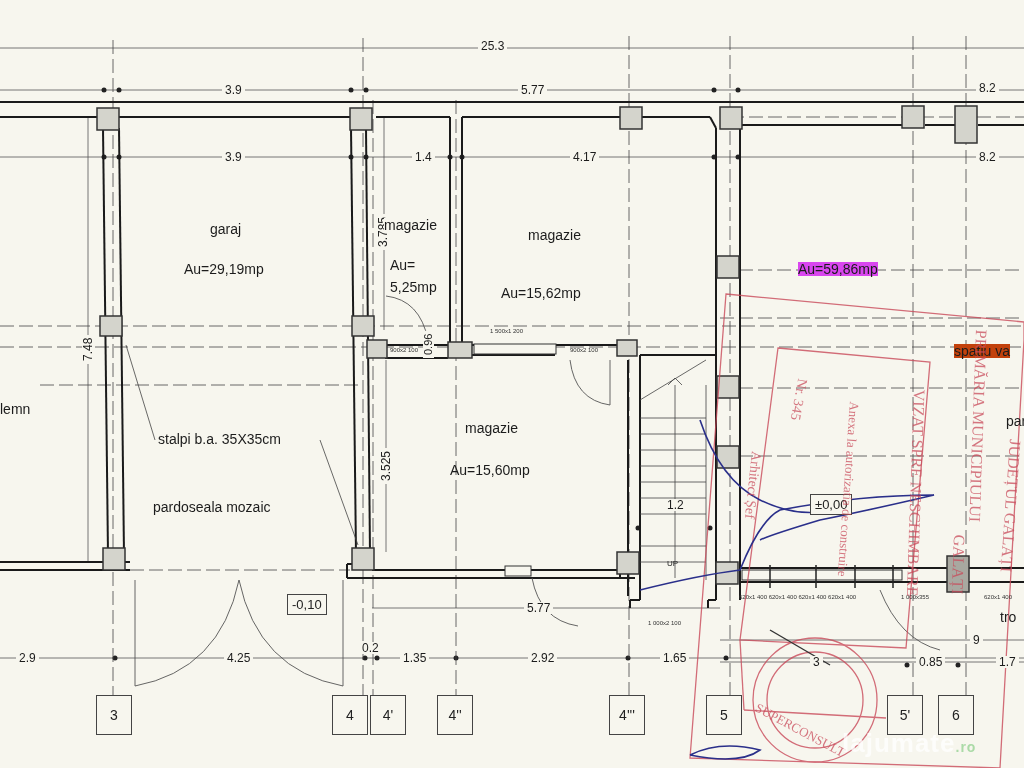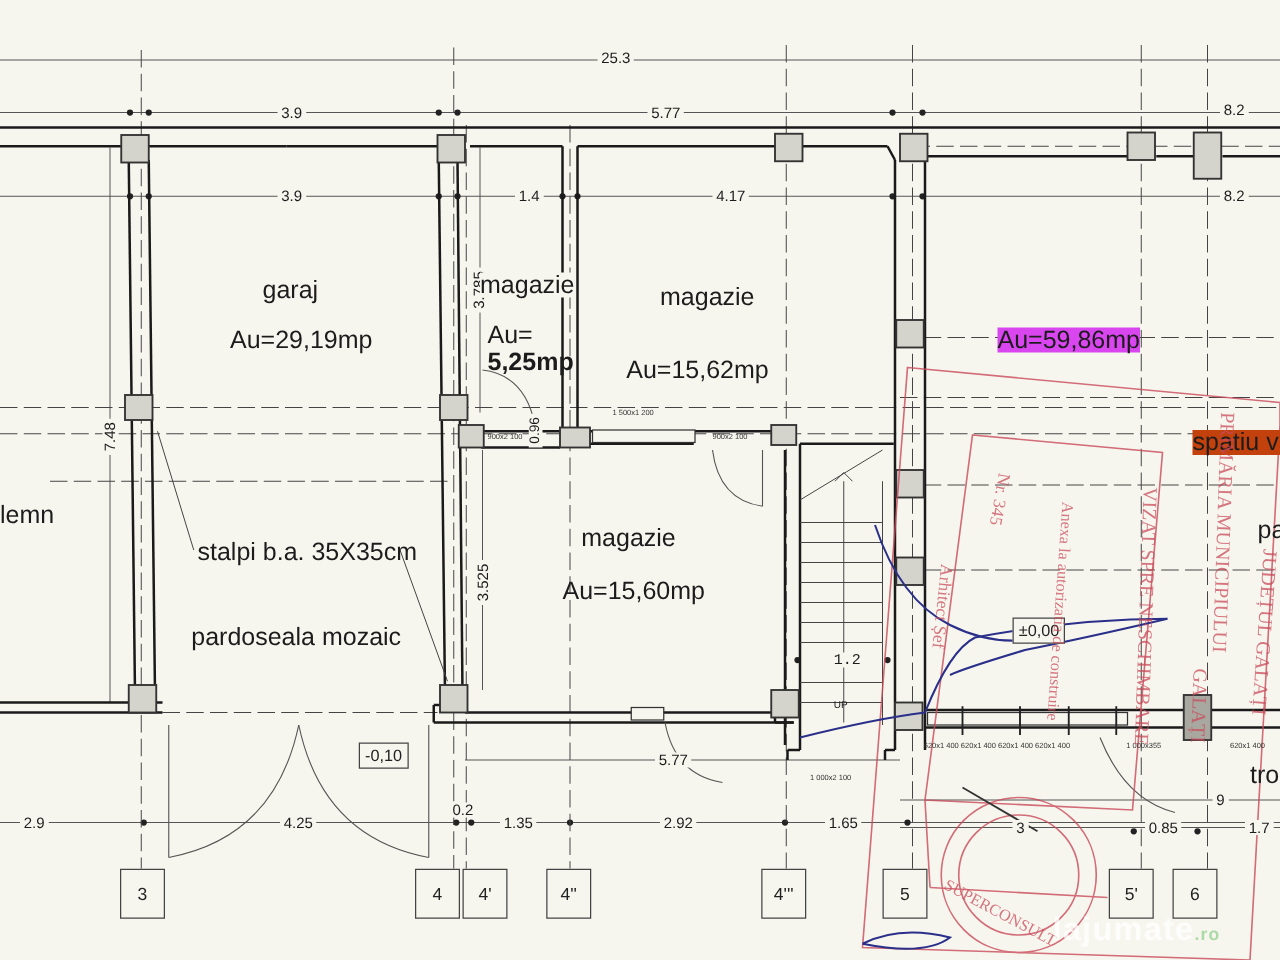--- a/index.html
+++ b/index.html
@@ -5,21 +5,21 @@
   html, body { margin: 0; padding: 0; }
   body {
     width: 1024px; height: 768px; overflow: hidden;
     background: #f7f6ee;
     font-family: "Liberation Sans", sans-serif;
     position: relative;
   }
   #plan { position: absolute; left: 0; top: 0; width: 1024px; height: 768px; }
   .lbl { position: absolute; color: #1c1c1c; white-space: nowrap; line-height: 1; }
   .dim { font-size: 12px; background: #f7f6ee; padding: 0 3px; }
-  .room { font-size: 20px; }
+  .room { font-size: 14px; }
   .small { font-size: 6px; color: #333; }
   .vert { transform-origin: left top; transform: rotate(-90deg); }
   .axis-box {
     position: absolute; width: 34px; height: 38px; border: 1px solid #444;
     display: flex; align-items: center; justify-content: center;
     font-size: 14px; color: #222; background: #f7f6ee;
   }
   .level-box {
     position: absolute; border: 1px solid #444; padding: 2px 4px;
     font-size: 13px; background: #f7f6ee; color: #222;
@@ -238,34 +238,34 @@
 <div class="lbl dim" style="left:224px;top:652px;">4.25</div>
 <div class="lbl dim" style="left:359px;top:642px;">0.2</div>
 <div class="lbl dim" style="left:400px;top:652px;">1.35</div>
 <div class="lbl dim" style="left:528px;top:652px;">2.92</div>
 <div class="lbl dim" style="left:660px;top:652px;">1.65</div>
 <div class="lbl dim" style="left:810px;top:656px;">3</div>
 <div class="lbl dim" style="left:916px;top:656px;">0.85</div>
 <div class="lbl dim" style="left:996px;top:656px;text-align:center;">1.7</div>
 
 <div class="lbl dim" style="left:524px;top:602px;">5.77</div>
-<div class="lbl dim" style="left:664px;top:522px;font-family:Liberation Mono, monospace;">1.2</div>
+<div class="lbl dim" style="left:664px;top:499px;">1.2</div>
 <div class="lbl dim" style="left:970px;top:634px;">9</div>
 
 <div class="lbl dim vert" style="left:82px;top:364px;">7.48</div>
 <div class="lbl dim vert" style="left:377px;top:250px;">3.785</div>
 <div class="lbl dim vert" style="left:380px;top:484px;">3.525</div>
 <div class="lbl dim vert" style="left:423px;top:358px;font-size:11px;">0.96</div>
 
 <div class="lbl room" style="left:210px;top:222px;">garaj</div>
 <div class="lbl room" style="left:184px;top:262px;">Au=29,19mp</div>
 
 <div class="lbl room" style="left:384px;top:218px;background:#f7f6ee;">magazie</div>
 <div class="lbl room" style="left:390px;top:258px;">Au=</div>
-<div class="lbl room" style="left:390px;top:280px;font-weight:bold;">5,25mp</div>
+<div class="lbl room" style="left:390px;top:280px;">5,25mp</div>
 
 <div class="lbl room" style="left:528px;top:228px;">magazie</div>
 <div class="lbl room" style="left:501px;top:286px;">Au=15,62mp</div>
 
 <div class="lbl room" style="left:465px;top:421px;">magazie</div>
 <div class="lbl room" style="left:450px;top:463px;">Au=15,60mp</div>
 
 <div class="lbl room" style="left:798px;top:262px;background:#d946ef;">Au=59,86mp</div>
 
 <div class="lbl room" style="left:0px;top:402px;">lemn</div>

